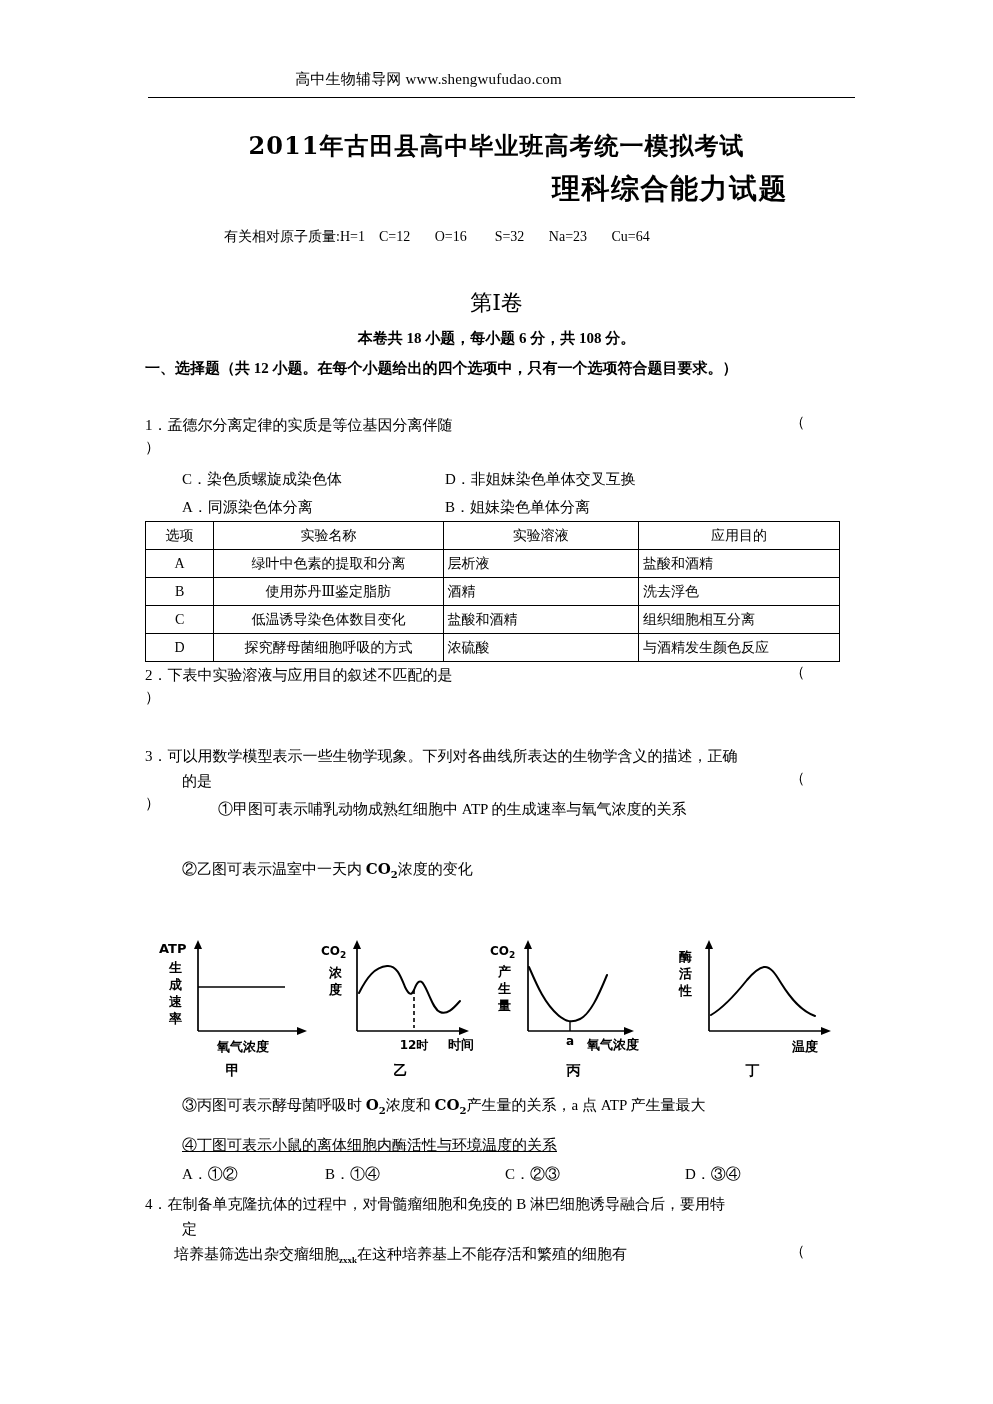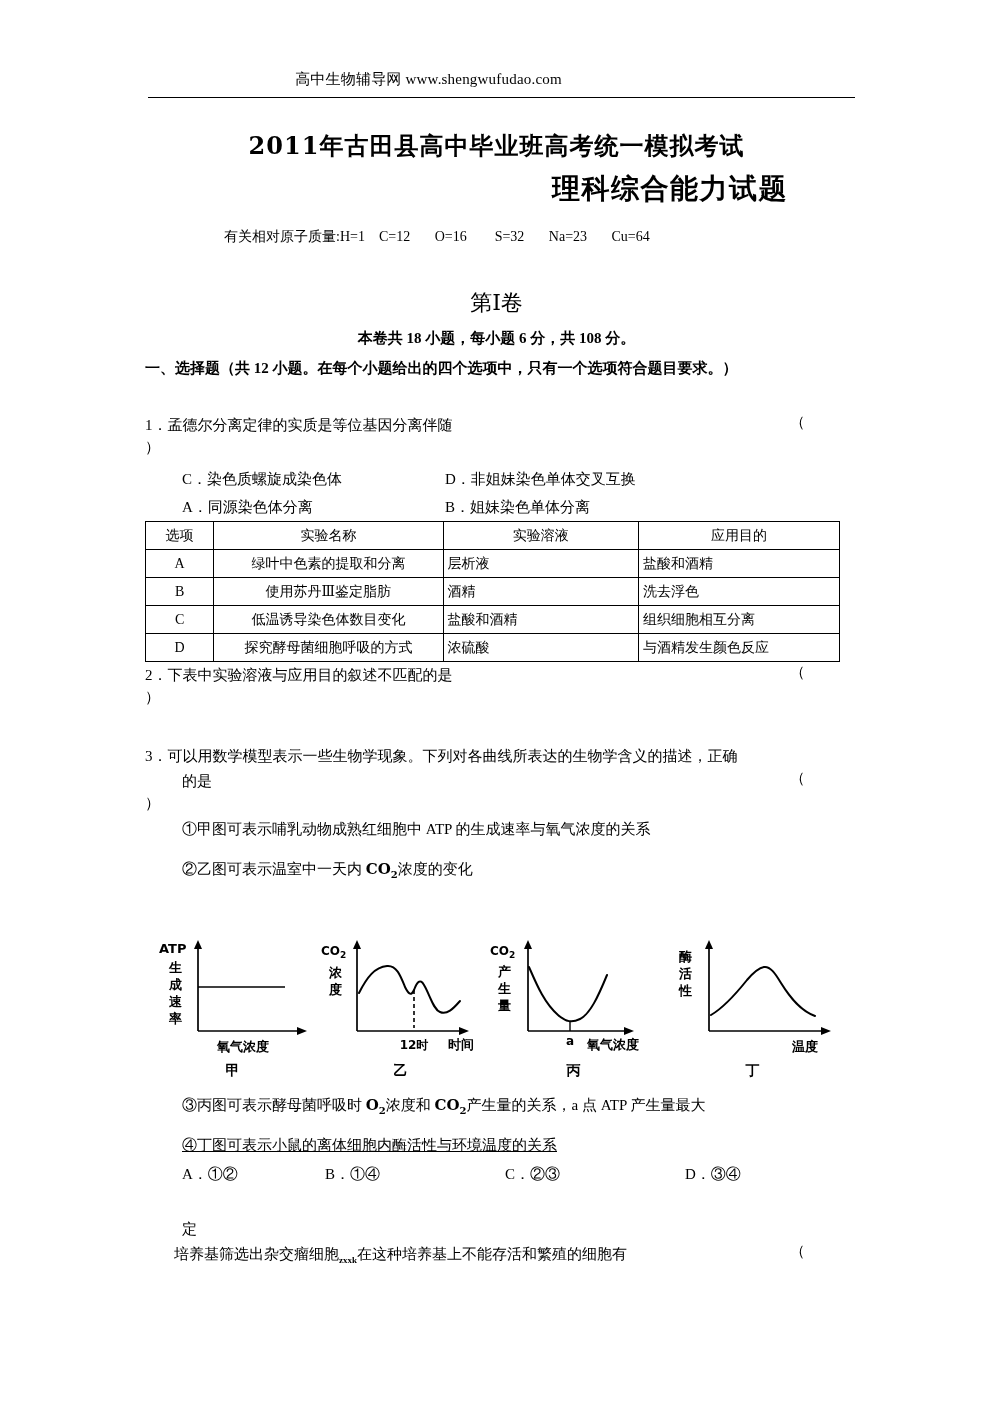--- a/index.html
+++ b/index.html
@@ -273,21 +273,21 @@
 
   <div class="q q-stem" style="top:663px;">2．下表中实验溶液与应用目的叙述不匹配的是</div>
   <div class="paren-open" style="top:663px; left:790px;">（</div>
   <div class="paren-close" style="top:688px;">）</div>
 
   <div class="q q-stem" style="top:744px;">3．可以用数学模型表示一些生物学现象。下列对各曲线所表达的生物学含义的描述，正确</div>
   <div class="q" style="top:769px; left:182px;">的是</div>
   <div class="paren-open" style="top:769px; left:790px;">（</div>
   <div class="paren-close" style="top:794px;">）</div>
 
-  <div class="subitem" style="top:820px;">①甲图可表示哺乳动物成熟红细胞中 ATP 的生成速率与氧气浓度的关系</div>
+  <div class="subitem" style="top:800px;margin-left:36px;">①甲图可表示哺乳动物成熟红细胞中 ATP 的生成速率与氧气浓度的关系</div>
 
   <div class="subitem" style="top:860px;">
     <span>②乙图可表示温室中一天内 </span><span class="bold-sym"><span>CO</span><sub>2</sub></span><span>浓度的变化</span>
   </div>
 
   <div class="figures">
 
     <div class="fig" style="left:0px;">
       <svg width="175" height="122" viewBox="0 0 175 122">
 
@@ -366,19 +366,20 @@
 
   <div class="subitem" style="top:1136px;text-decoration:underline;">④丁图可表示小鼠的离体细胞内酶活性与环境温度的关系</div>
 
   <div class="ans-row" style="top:1165px;">
     <span>A．①②</span>
     <span>B．①④</span>
     <span>C．②③</span>
     <span>D．③④</span>
   </div>
 
+  <div class="q q-stem" style="top:1192px;">4．在制备单克隆抗体的过程中，对骨髓瘤细胞和免疫的 B 淋巴细胞诱导融合后，要用特</div>
   <div class="q" style="top:1217px; left:182px;">定</div>
   <div class="q" style="top:1242px; left:174px;">
     <span>培养基筛选出杂交瘤细胞</span><span class="zxxk">zxxk</span><span>在这种培养基上不能存活和繁殖的细胞有</span>
   </div>
   <div class="paren-open" style="top:1242px; left:790px;">（</div>
 
 </div>
 
 </body></html>

